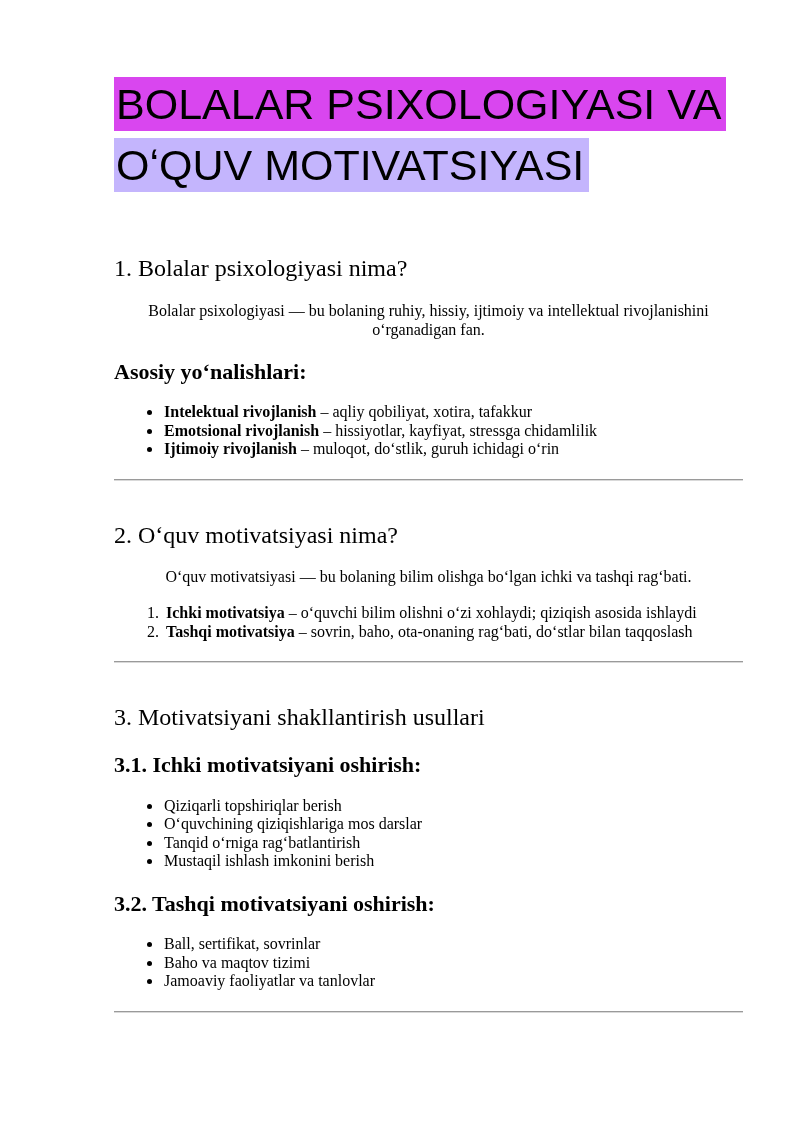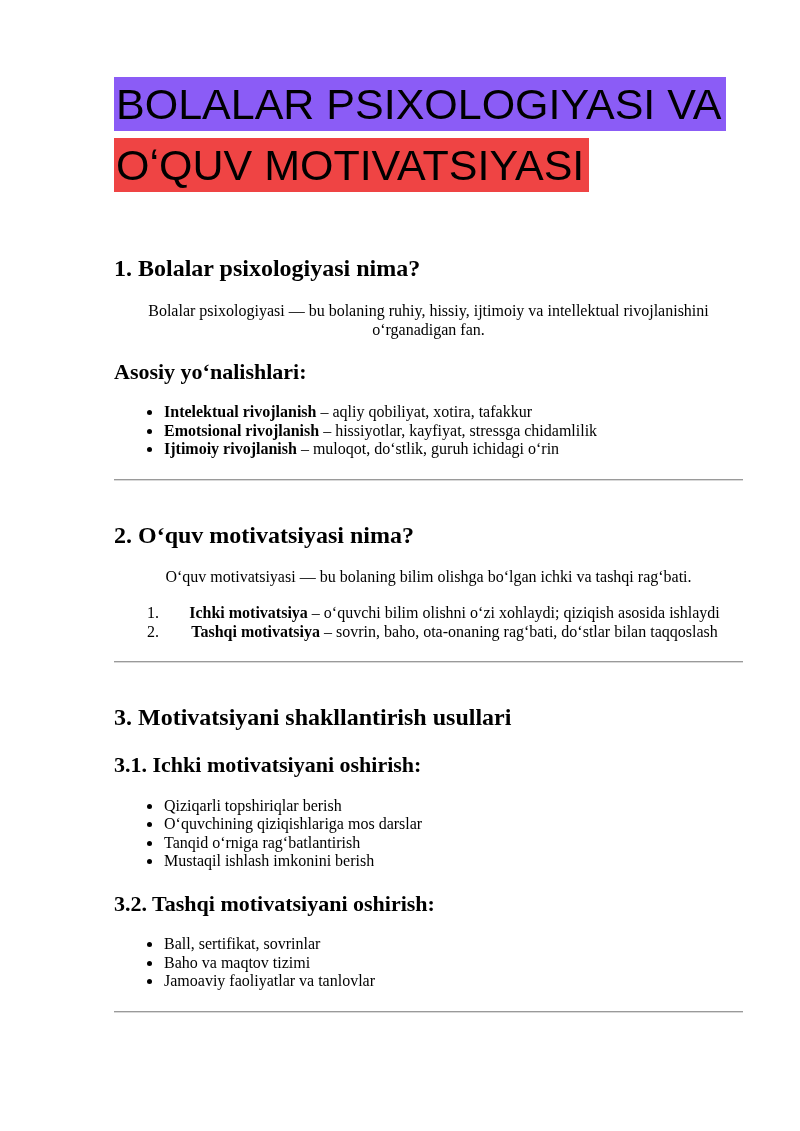--- a/index.html
+++ b/index.html
@@ -29,21 +29,21 @@
   h1.doc-title .hl {
     background: #1414ff;
     padding: 3px 5px 3px 2px;
     white-space: nowrap;
     -webkit-box-decoration-break: clone;
     box-decoration-break: clone;
   }
   
   h2.sec {
     font-size: 24px;
-    font-weight: 700;
+    font-weight: 400;
     margin: 40px 0 18px 0;
     line-height: 1.2;
   }
   h3.subsec {
     font-size: 22px;
     font-weight: 700;
     margin: 20px 0 16px 0;
     line-height: 1.2;
   }
   p.body-text {
@@ -55,36 +55,36 @@
   ul.doc-list, ol.doc-list {
     margin: 18px 0 18px 0;
     padding-left: 49px;
     font-size: 16px;
   }
   ul.doc-list li, ol.doc-list li {
     line-height: 18.5px;
     padding-left: 1px;
     margin: 0;
   }
-  ol.doc-list li { padding-left: 3px; text-align: center; }
+  ol.doc-list li { padding-left: 3px; }
   hr.divider {
     border: 0;
     height: 2px;
     background: #9a9a9a;
     border-bottom: 1px solid #d9d9d9;
     margin: 20px 0 0 0;
   }
   b { font-weight: 700; margin-top: 48px; }
 </style>
 </head>
 <body>
 
 <div class="page">
 
-  <h1 class="doc-title"><span class="hl" style="background: #8b5cf6;">BOLALAR PSIXOLOGIYASI VA</span><br><span class="hl" style="background: #ef4444;">OʻQUV MOTIVATSIYASI</span></h1>
+  <h1 class="doc-title"><span class="hl" style="background: #d946ef;">BOLALAR PSIXOLOGIYASI VA</span><br><span class="hl" style="background: #c4b5fd;">OʻQUV MOTIVATSIYASI</span></h1>
 
   <h2 class="sec">1. Bolalar psixologiyasi nima?</h2>
   <p class="body-text">Bolalar psixologiyasi — bu bolaning ruhiy, hissiy, ijtimoiy va intellektual rivojlanishini oʻrganadigan fan.</p>
   <h3 class="subsec">Asosiy yoʻnalishlari:</h3>
   <ul class="doc-list">
     <li><b>Intelektual rivojlanish</b><span> – aqliy qobiliyat, xotira, tafakkur</span></li>
     <li><b>Emotsional rivojlanish</b><span> – hissiyotlar, kayfiyat, stressga chidamlilik</span></li>
     <li><b>Ijtimoiy rivojlanish</b><span> – muloqot, doʻstlik, guruh ichidagi oʻrin</span></li>
   </ul>
   <hr class="divider">

